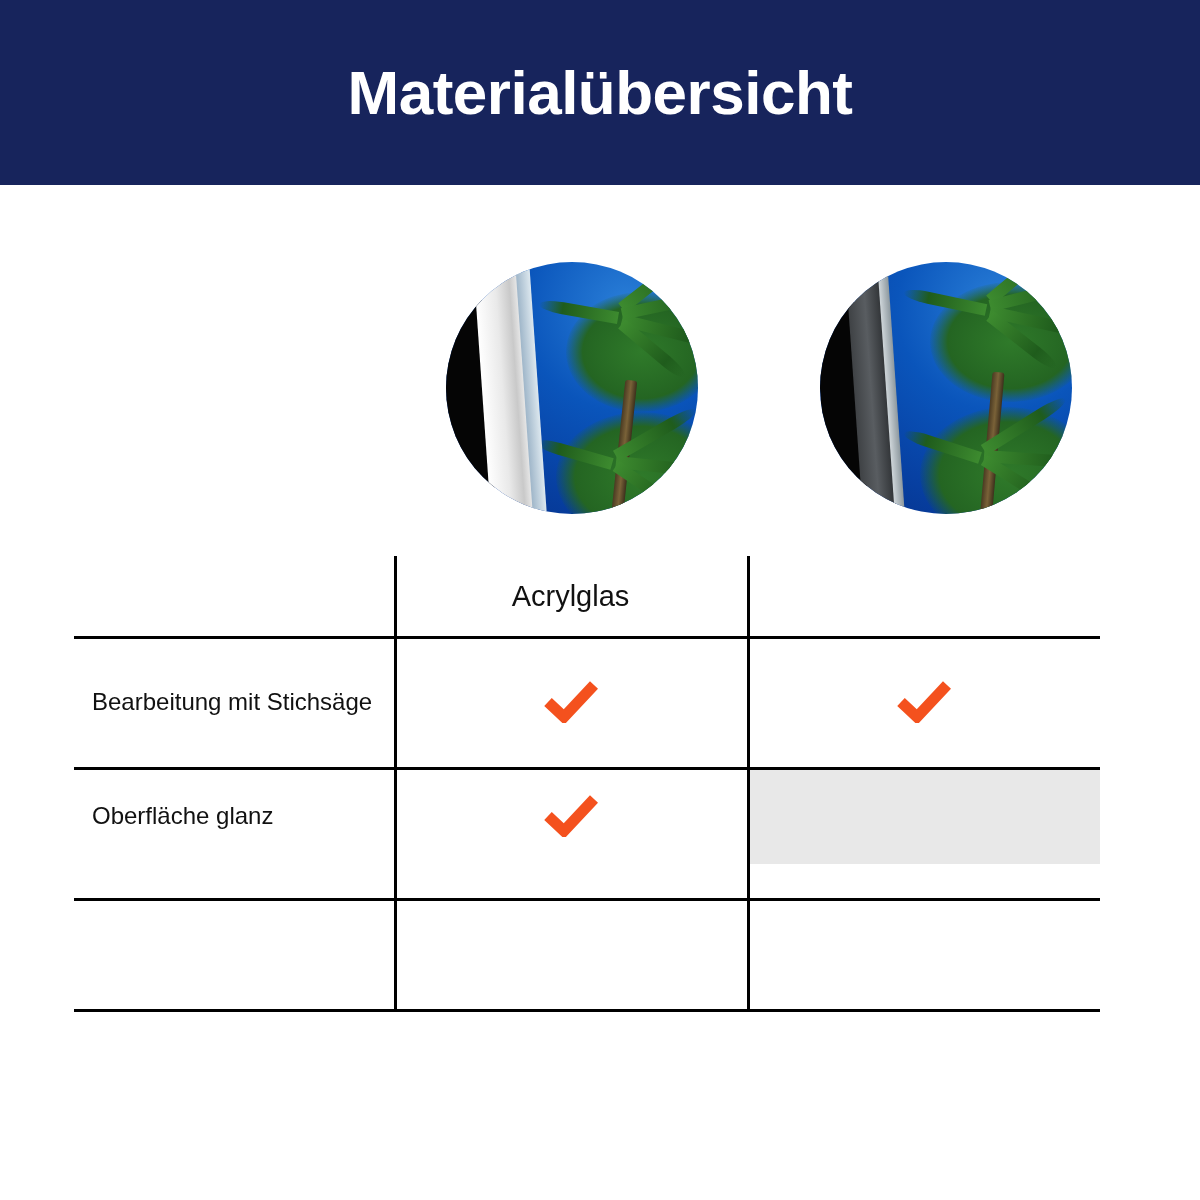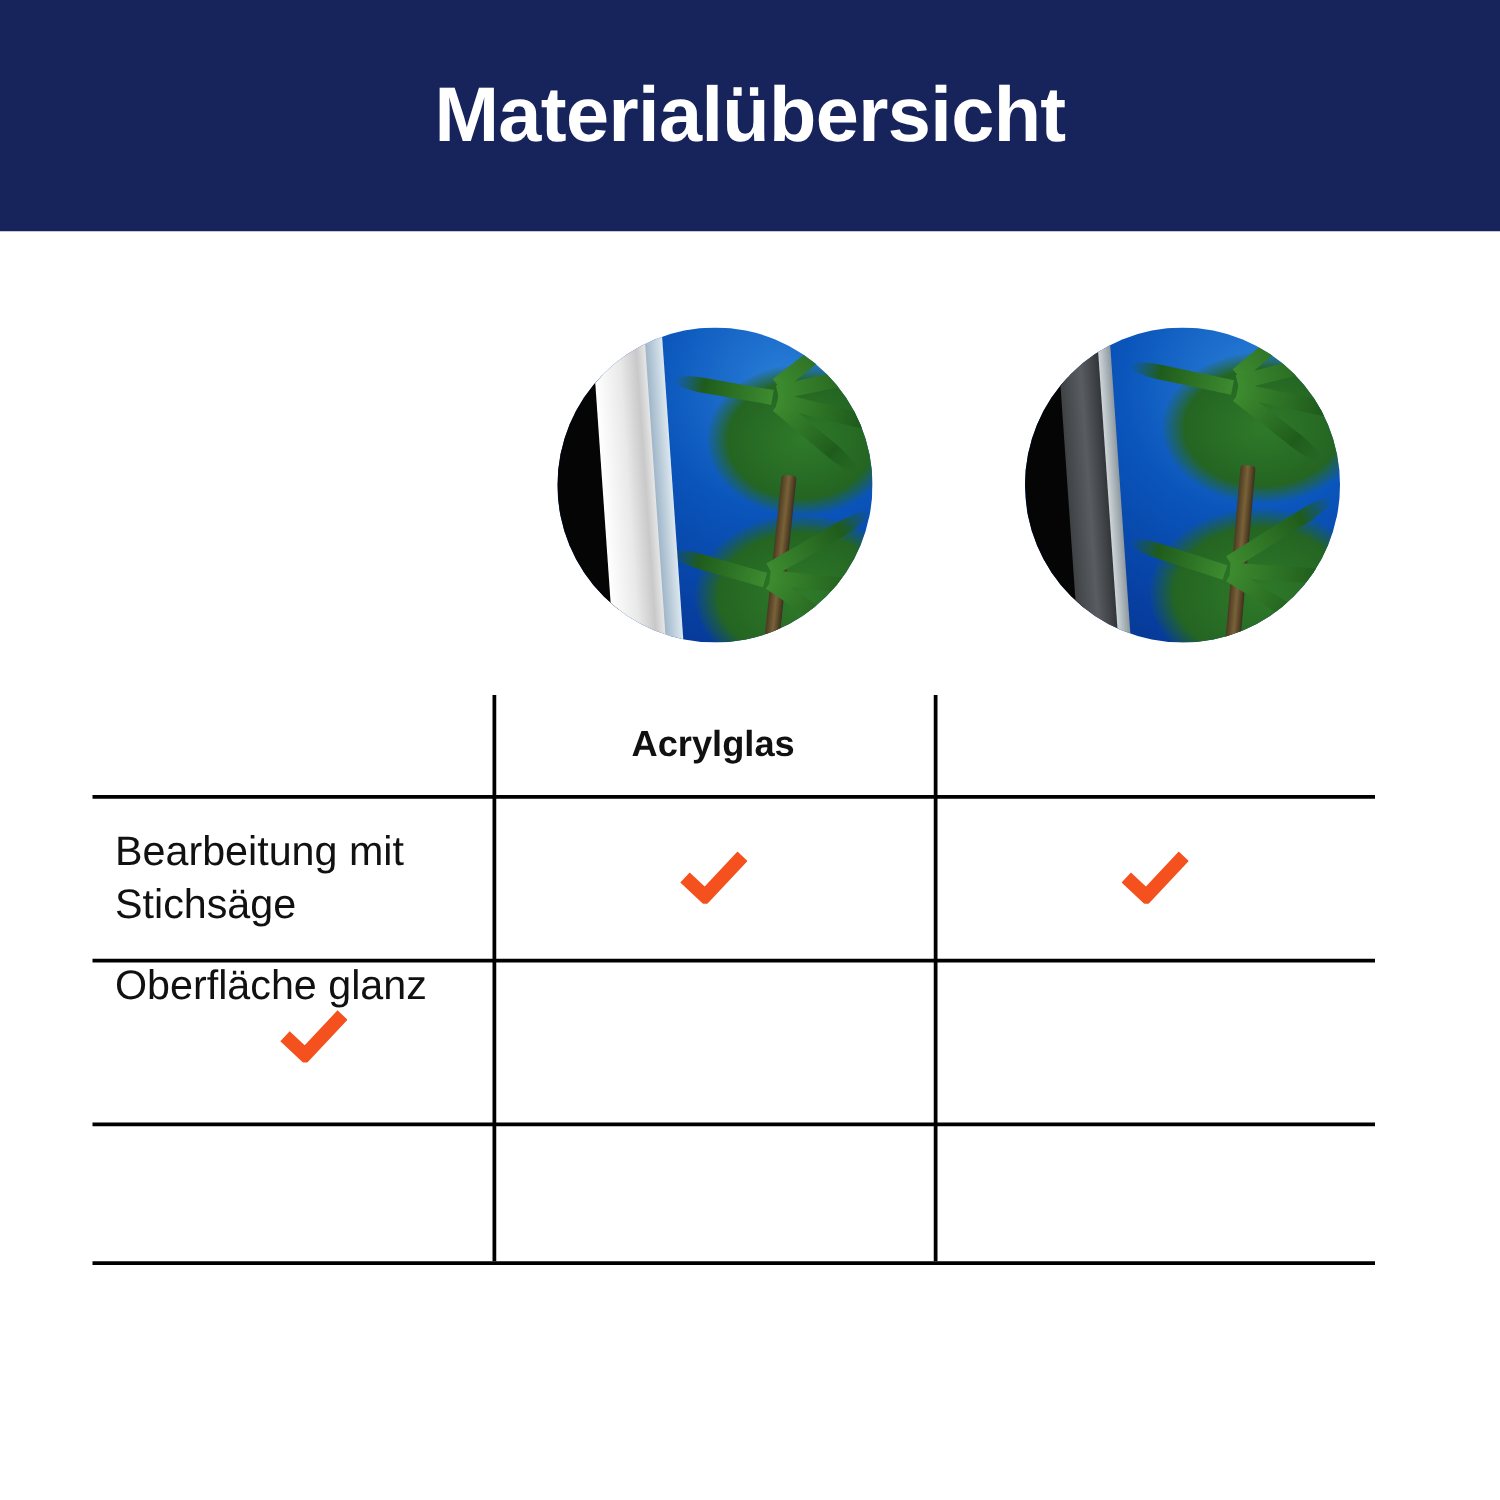--- a/index.html
+++ b/index.html
@@ -94,23 +94,23 @@
   .row { display: flex; }
   .cell {
     display: flex; align-items: center; justify-content: center;
     font-size: 27px; color: #111;
   }
   .c-label {
     width: 320px;
     justify-content: flex-start;
     padding-left: 18px;
     line-height: 1.25;
-    font-size: 33px;
-  }
-  .c-col { width: 353px; justify-content: center; font-weight: bold; }
+    font-size: 24px;
+  }
+  .c-col { width: 353px; justify-content: center; }
 
   .head-row { height: 80px; }
   .head-row .cell { font-size: 29px; }
   .body-row { height: 131px; }
 
   
   .hline { position: absolute; background: #000; height: 3px; }
   .vline { position: absolute; background: #000; width: 3px; }
 
   .shade { background: #e8e8e8; }
@@ -199,21 +199,21 @@
         </svg>
       </div>
       <div class="cell c-col">
         <svg class="check" viewBox="0 0 54 42" aria-hidden="true">
           <path d="M4 21 L20 36 L50 4" fill="none" stroke="#f4511e" stroke-width="11" stroke-linecap="butt" stroke-linejoin="miter"></path>
         </svg>
       </div>
     </div>
 
 
-    <div class="row body-row" style="height:97px;flex-direction:column;">
+    <div class="row body-row" style="height:97px;">
       <div class="cell c-label">Oberfläche glanz</div>
       <div class="cell c-col">
         <svg class="check" viewBox="0 0 54 42" aria-hidden="true">
           <path d="M4 21 L20 36 L50 4" fill="none" stroke="#f4511e" stroke-width="11" stroke-linecap="butt" stroke-linejoin="miter"></path>
         </svg>
       </div>
       <div class="cell c-col shade"></div>
     </div>
 
   </div>

